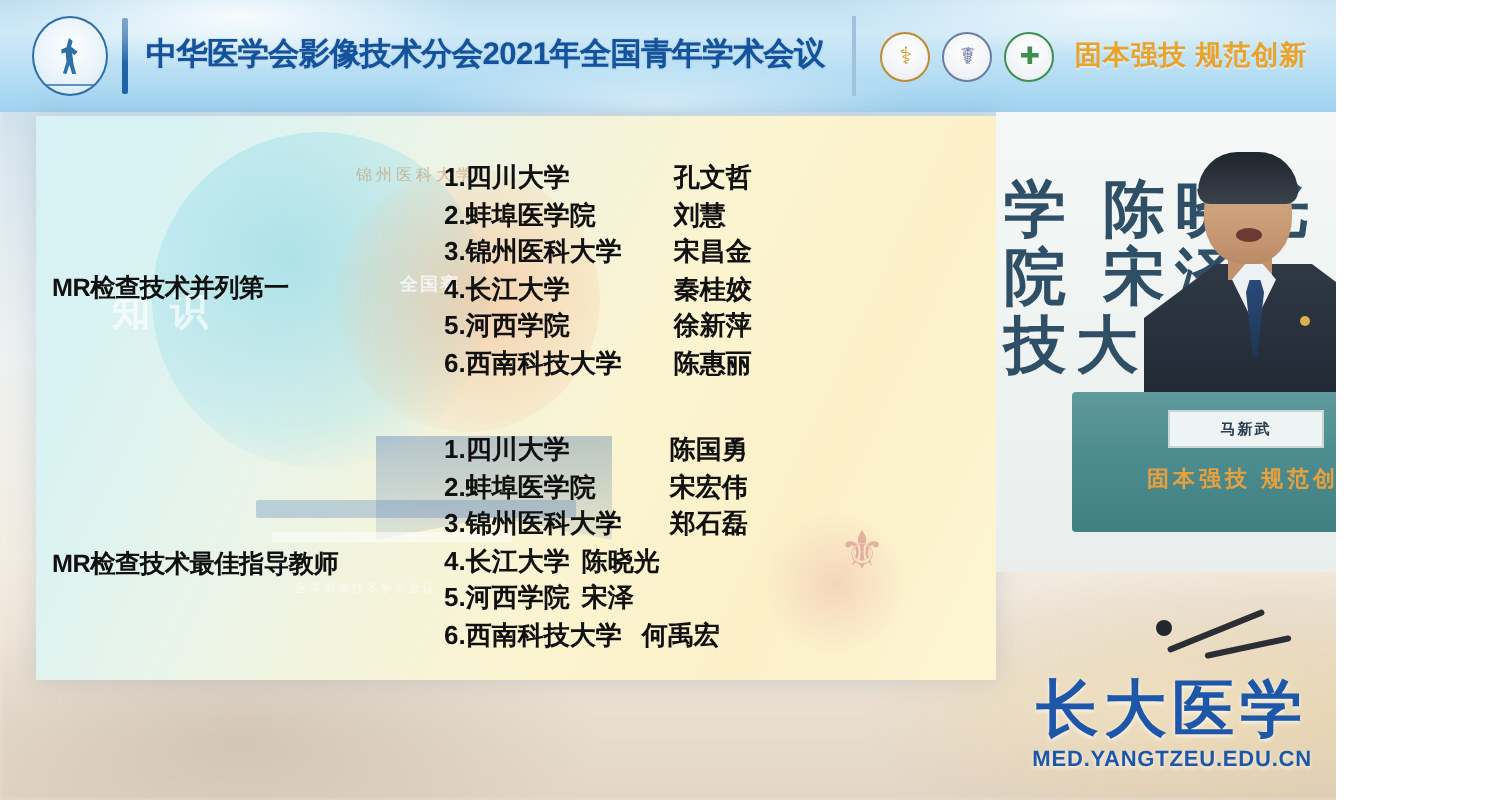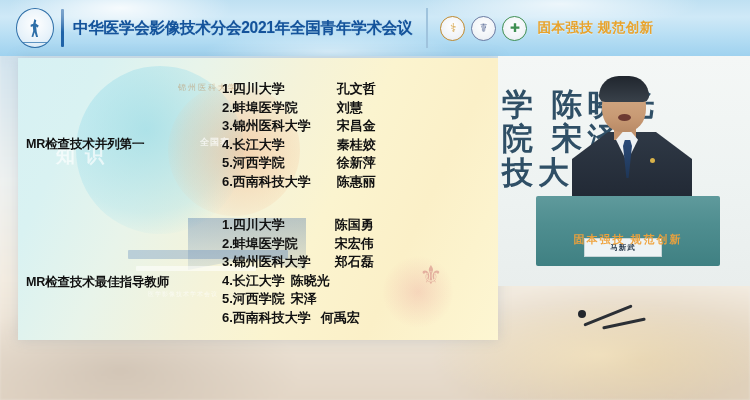--- a/index.html
+++ b/index.html
@@ -3,21 +3,21 @@
 <meta charset="utf-8">
 <style>
   * { box-sizing: border-box; margin: 0; padding: 0; }
   html, body {
     width: 750px; height: 400px;
     overflow: hidden;
     font-family: "Liberation Sans", "DejaVu Sans", sans-serif;
   }
   #stage {
     position: relative;
-    width: 750px; height: 400px;
+    width: 668px; height: 400px;
     background: linear-gradient(180deg,#d8e4ec 0%, #e8eef2 25%, #f2f1ed 55%, #efe9e0 80%, #e6ddd2 100%);
     overflow: hidden;
   }
 
   
   .room-blur {
     position: absolute; left:0; top:0; width:750px; height:400px;
     background:
       radial-gradient(ellipse 300px 120px at 640px 360px, rgba(200,170,120,.45), transparent 70%),
       radial-gradient(ellipse 260px 100px at 120px 370px, rgba(180,165,150,.40), transparent 70%),
@@ -203,21 +203,21 @@
   .pt3 { left:4px; top:96px; font-size:31px; }
 
   .podium {
     position:absolute; left:38px; top:140px; width:184px; height:70px;
     background: linear-gradient(180deg,#5f9a9c 0%, #4f8e90 40%, #3f8082 100%);
     border-radius:2px;
   }
   .podium-plate {
     position:absolute; left:48px; top:9px; width:78px; height:19px;
     background:#eef3f4; border:1px solid #c8d6d8;
-    display:flex; align-items:center; justify-content:center;margin-top:33px;
+    display:flex; align-items:center; justify-content:center;
   }
   .podium-plate span {
     font-size:7.5px; font-weight:bold; color:#2c3e50; letter-spacing:1px;
   }
   .podium-slogan {
     position:absolute; left:0; top:36px; width:184px; text-align:center;
     font-size:11px; font-weight:bold; color:#f0a23a; letter-spacing:2px;
     white-space:nowrap; opacity:.95;
   }
   .speaker { position:absolute; left:74px; top:24px; width:120px; height:136px; }
@@ -423,14 +423,18 @@
       <div class="mic-head"></div>
       <div class="mic"></div>
       <div class="mic2"></div>
       <div class="podium-plate">
         <span>马新武</span>
       </div>
       <div class="podium-slogan">固本强技  规范创新</div>
     </div>
   </div>
 
+  <div class="watermark">
+    <div class="wm-cn">长大医学</div>
+    <div class="wm-en">MED.YANGTZEU.EDU.CN</div>
+  </div>
 
 </div>
 
 </body></html>

